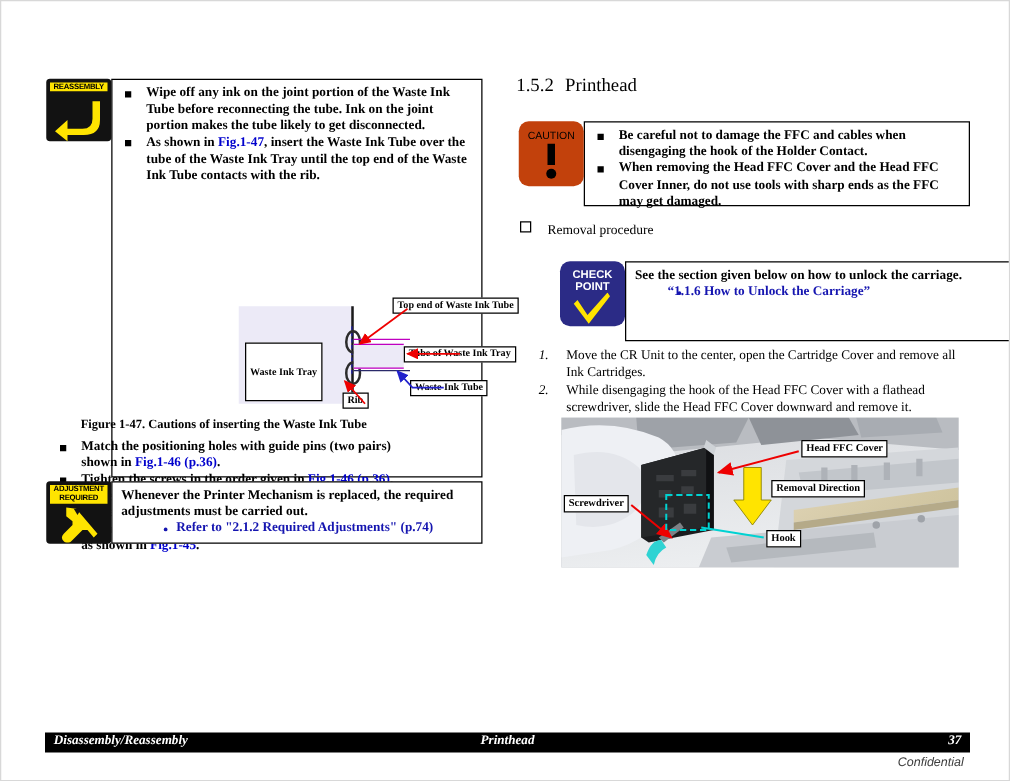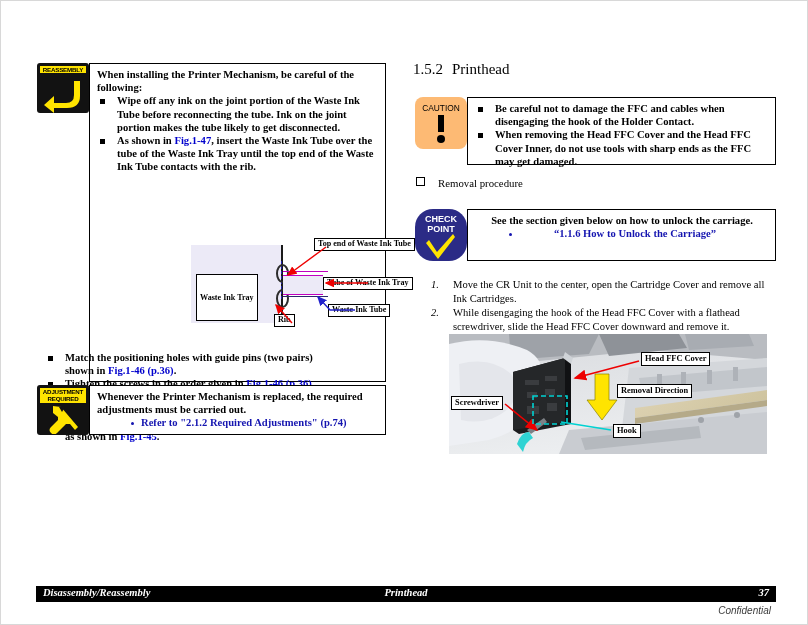--- a/index.html
+++ b/index.html
@@ -147,38 +147,39 @@
     background: #ffe400;
     color: #000000;
     font-family: "Liberation Sans", sans-serif;
     font-weight: bold;
     font-size: 6.2px;
     line-height: 7px;
     text-align: center;
     letter-spacing: -0.2px;
   }
   .icn-caution {
-    background: #fdba74;
+    background: #c2410c;
     border-radius: 8px;
     width: 52px;
     height: 52px;
   }
   .icn-caution .ct {
     position: absolute;
     left: 0; right: 0; top: 6px;
     text-align: center;
     font-family: "Liberation Sans", sans-serif;
     font-size: 8.4px;
     color: #000000;
   }
   .icn-check {
     background: #2b2b86;
-    border-radius: 18px;
+    border-radius: 8px;
     width: 52px;
     height: 52px;
+    margin-left: 33px;
   }
   .icn-check .ct {
     position: absolute;
     left: 0; right: 0; top: 5px;
     text-align: center;
     font-family: "Liberation Sans", sans-serif;
     font-weight: bold;
     font-size: 9px;
     line-height: 10px;
     color: #ffffff;
@@ -364,21 +365,20 @@
 
 
   <div class="note" style="left:36px; top:62px;">
     <div class="icn icn-black" style="height:50px;">
       <div class="icn-tag">REASSEMBLY</div>
       <svg width="52" height="38" viewBox="0 0 52 38" style="position:absolute;left:0;top:12px;">
         <path d="M37 6 L37 20 Q37 28 29 28 L17 28 L17 21 L7 30 L17 38 L17 33 L30 33 Q43 33 43 21 L43 6 Z" fill="#ffe400"></path>
       </svg>
     </div>
     <div class="note-body" style="width:297px; height:319px;">
-      <p>When installing the Printer Mechanism, be careful of the following:</p>
       <ul class="sq">
         <li><span>Wipe off any ink on the joint portion of the Waste Ink Tube before reconnecting the tube. Ink on the joint portion makes the tube likely to get disconnected.</span></li>
         <li><span>As shown in </span><span class="blue">Fig.1-47</span><span>, insert the Waste Ink Tube over the tube of the Waste Ink Tray until the top end of the Waste Ink Tube contacts with the rib.</span></li>
       </ul>
 
       <div class="fig47">
         <div class="tray"></div>
         <div class="tray-lbl">Waste Ink Tray</div>
         <div class="dashblue"></div>
         <div class="rib-a"></div>
@@ -405,20 +405,21 @@
 
           <line x1="152" y1="88" x2="136" y2="70" stroke="#ee0000" stroke-width="1.4" marker-end="url(#ar)"></line>
         </svg>
 
         <div class="cal" style="left:174px; top:3px;">Top end of Waste Ink Tube</div>
         <div class="cal" style="left:183px; top:42px;">Tube of Waste Ink Tray</div>
         <div class="cal" style="left:188px; top:69px;">Waste Ink Tube</div>
         <div class="cal" style="left:134px; top:79px;">Rib</div>
       </div>
 
+      <div class="fig-cap" style="left:0; top:270px; width:284px;">Figure 1-47.  Cautions of inserting the Waste Ink Tube</div>
 
       <ul class="sq" style="position:absolute; left:8px; top:288px; width:278px;">
         <li><span>Match the positioning holes with guide pins (two pairs) shown in </span><span class="blue">Fig.1-46 (p.36)</span><span>.</span></li>
         <li><span>Tighten the screws in the order given in </span><span class="blue">Fig.1-46 (p.36)</span><span>.</span></li>
         <li><span>Make sure the Waste Ink Tube or cables are not pinched between the Printer Mechanism and the Housing Lower.</span></li>
         <li><span>Route the CDR Guide Sensor Cable through the opening as shown in </span><span class="blue">Fig.1-45</span><span>.</span></li>
       </ul>
     </div>
   </div>
 
@@ -466,21 +467,21 @@
   <div class="note" style="left:414px; top:208px;">
     <div class="icn icn-check">
       <div class="ct">
         <div>CHECK</div>
         <div>POINT</div>
       </div>
       <svg width="52" height="26" viewBox="0 0 52 26" style="position:absolute;left:0;top:25px;">
         <path d="M14 6 L22 18 L38 0 L40 3 L23 25 L11 9 Z" fill="#ffe400"></path>
       </svg>
     </div>
-    <div class="note-body" style="width:309px; height:52px;text-align:center;">
+    <div class="note-body" style="width:309px; height:64px;">
       <p>See the section given below on how to unlock the carriage.</p>
       <p class="ref-bullet" style="padding-left:26px;">“1.1.6 How to Unlock the Carriage”</p>
     </div>
   </div>
 
   <ol class="steps">
     <li><span class="n">1.</span><span>Move the CR Unit to the center, open the Cartridge Cover and remove all Ink Cartridges.</span></li>
     <li><span class="n">2.</span><span>While disengaging the hook of the Head FFC Cover with a flathead screwdriver, slide the Head FFC Cover downward and remove it.</span></li>
   </ol>
 

